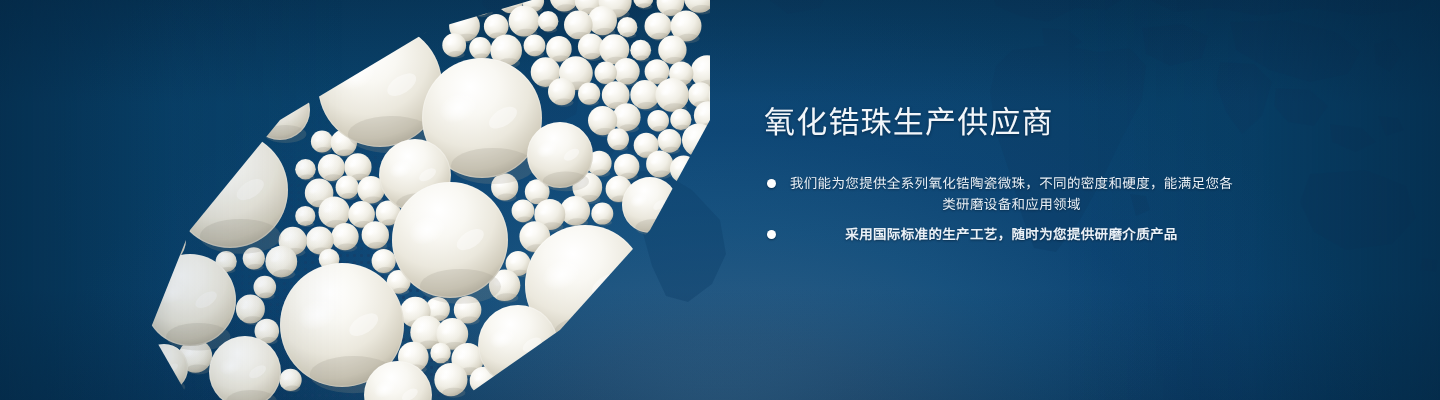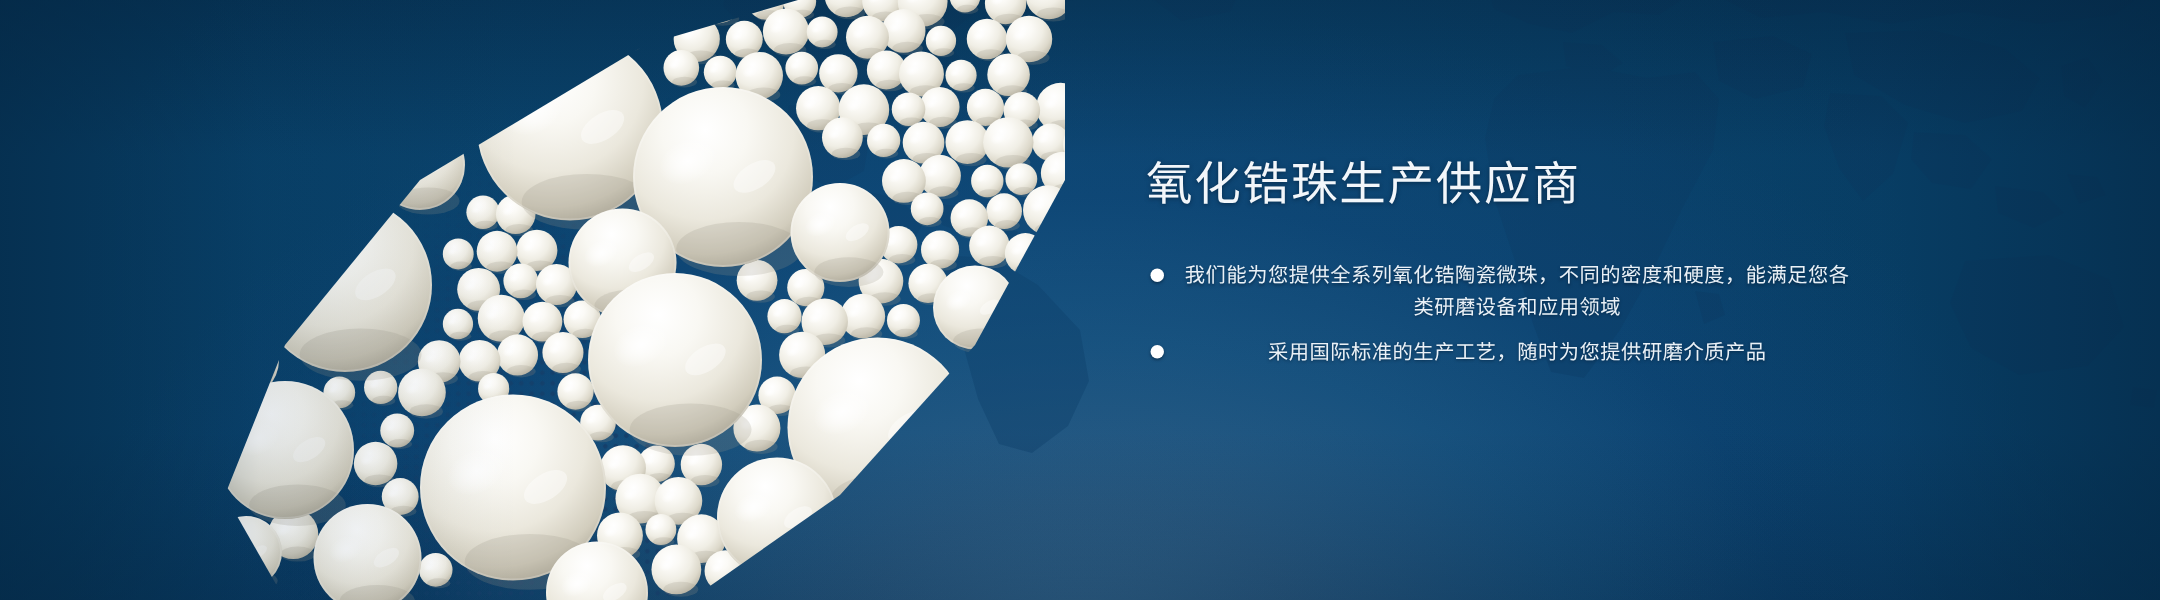--- a/index.html
+++ b/index.html
@@ -91,21 +91,21 @@
   .bullet{
     position:relative;
     padding-left:25px;
     margin-bottom:9px;
     font-size:13.5px;
     line-height:21px;
     color:#eaf1f7;
     letter-spacing:.35px;
     text-shadow:0 1px 2px rgba(2,22,42,.55);
   }
-  .bullet:last-child{margin-bottom:0;}
+  .bullet:last-child{margin-bottom:0;font-weight:bold;}
   .bullet-dot{
     position:absolute;
     left:3px; top:6px;
     width:9px; height:9px;
     border-radius:50%;
     background:#ffffff;
     box-shadow:0 1px 2px rgba(2,20,40,.5);
   }
   .bullet-text{display:block;}
 </style>

